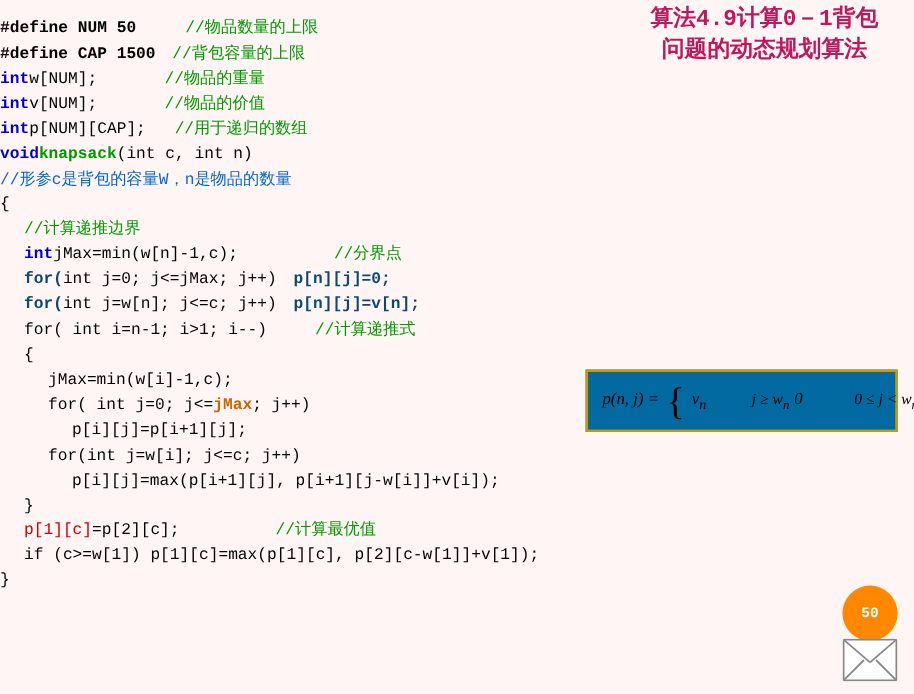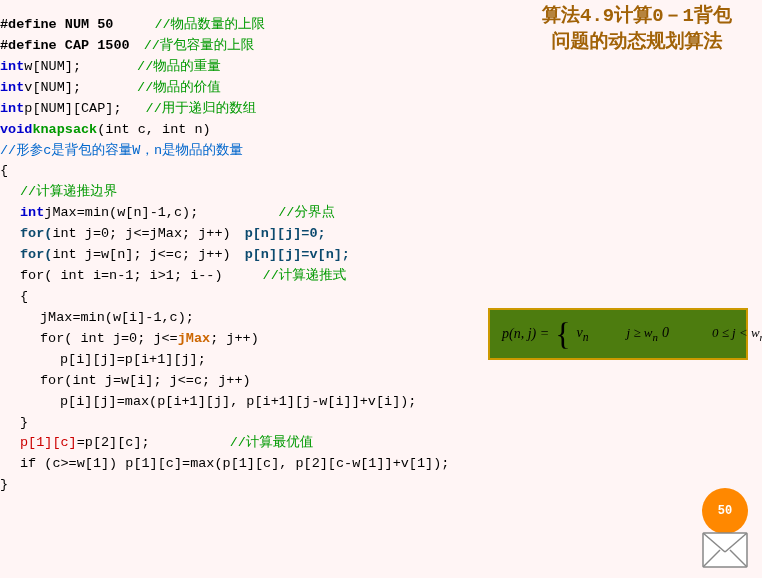--- a/index.html
+++ b/index.html
@@ -20,21 +20,21 @@
     }
 
     .title-box {
       position: absolute;
       top: 4px;
       right: 10px;
       width: 230px;
       text-align: center;
       font-size: 19px;
       font-weight: bold;
-      color: #a16207;
+      color: #be185d;
       line-height: 1.35;
     }
 
     .code-block {
       position: absolute;
       top: 0;
       left: 0;
       right: 240px;
       font-size: 13.5px;
       line-height: 1.55;
@@ -55,21 +55,21 @@
     .blk { color: #000; }
     .bold { font-weight: bold; }
     .highlight { color: #cc6600; font-weight: bold; }
 
     
     .formula-box {
       position: absolute;
       top: 308px;
       right: 14px;
       width: 260px;
-      background: #4d7c0f;
+      background: #0369a1;
       border: 2px solid #cc9900;
       padding: 8px 12px;
       font-family: Georgia, serif;
       font-size: 14px;
     }
 
     .formula-content {
       display: flex;
       align-items: center;
       gap: 6px;

